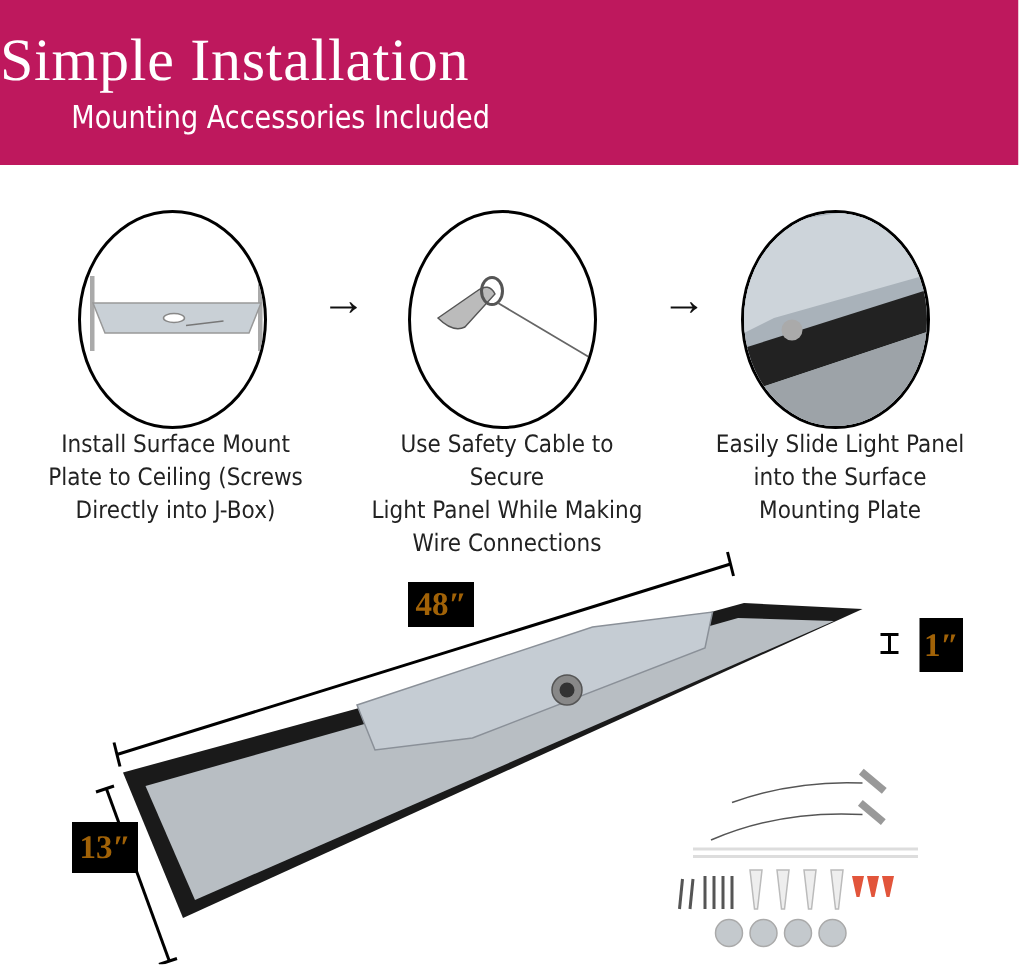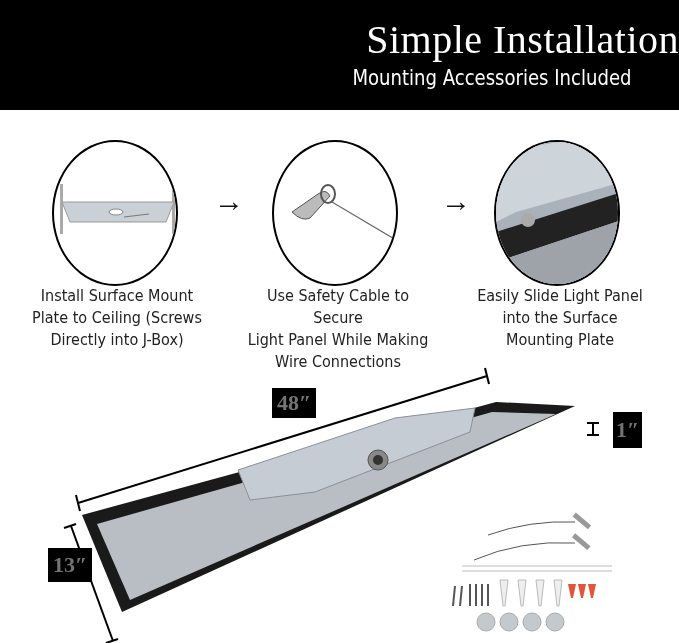--- a/index.html
+++ b/index.html
@@ -1,23 +1,23 @@
 <!DOCTYPE html>
 <html><head>
 <meta charset="utf-8">
 <style>
   * { box-sizing: border-box; margin: 0; padding: 0; }
   body { width: 679px; height: 643px; background: #fff; position: relative; overflow: hidden; font-family: "Liberation Sans", sans-serif; }
-  .header { position: absolute; left: 0; top: 0; width: 679px; height: 110px; background: #000000; text-align: right; color: #fff; }
+  .header { position: absolute; left: 0; top: 0; width: 679px; height: 110px; background: #be185d; text-align: left; color: #fff; }
   .title { font-family: "Liberation Serif", "DejaVu Serif", serif; font-size: 40px; line-height: 40px; padding-top: 20px; letter-spacing: 0.5px; }
   .subtitle { font-family: "DejaVu Sans", sans-serif; font-size: 21px; margin-top: 6px; transform: scaleX(0.86); transform-origin: center; }
   .circle { position: absolute; width: 126px; height: 146px; border: 2px solid #000; border-radius: 50%; overflow: hidden; background: #fff; }
   .arrow { position: absolute; top: 186px; font-size: 30px; line-height: 30px; color: #111; }
   .caption { position: absolute; top: 285px; width: 210px; text-align: center; font-family: "DejaVu Sans", sans-serif; font-size: 16px; line-height: 22px; color: #222; transform: scaleX(0.9); }
-  .dim { position: absolute; background: #000; color: #737373; font-family: "Liberation Serif", serif; font-weight: bold; font-size: 22px; text-align: center; }
+  .dim { position: absolute; background: #000; color: #a16207; font-family: "Liberation Serif", serif; font-weight: bold; font-size: 22px; text-align: center; }
   svg { position: absolute; }
 </style>
 </head>
 <body>
 
 <div class="header">
   <div class="title">Simple Installation</div>
   <div class="subtitle">Mounting Accessories Included</div>
 </div>
 

